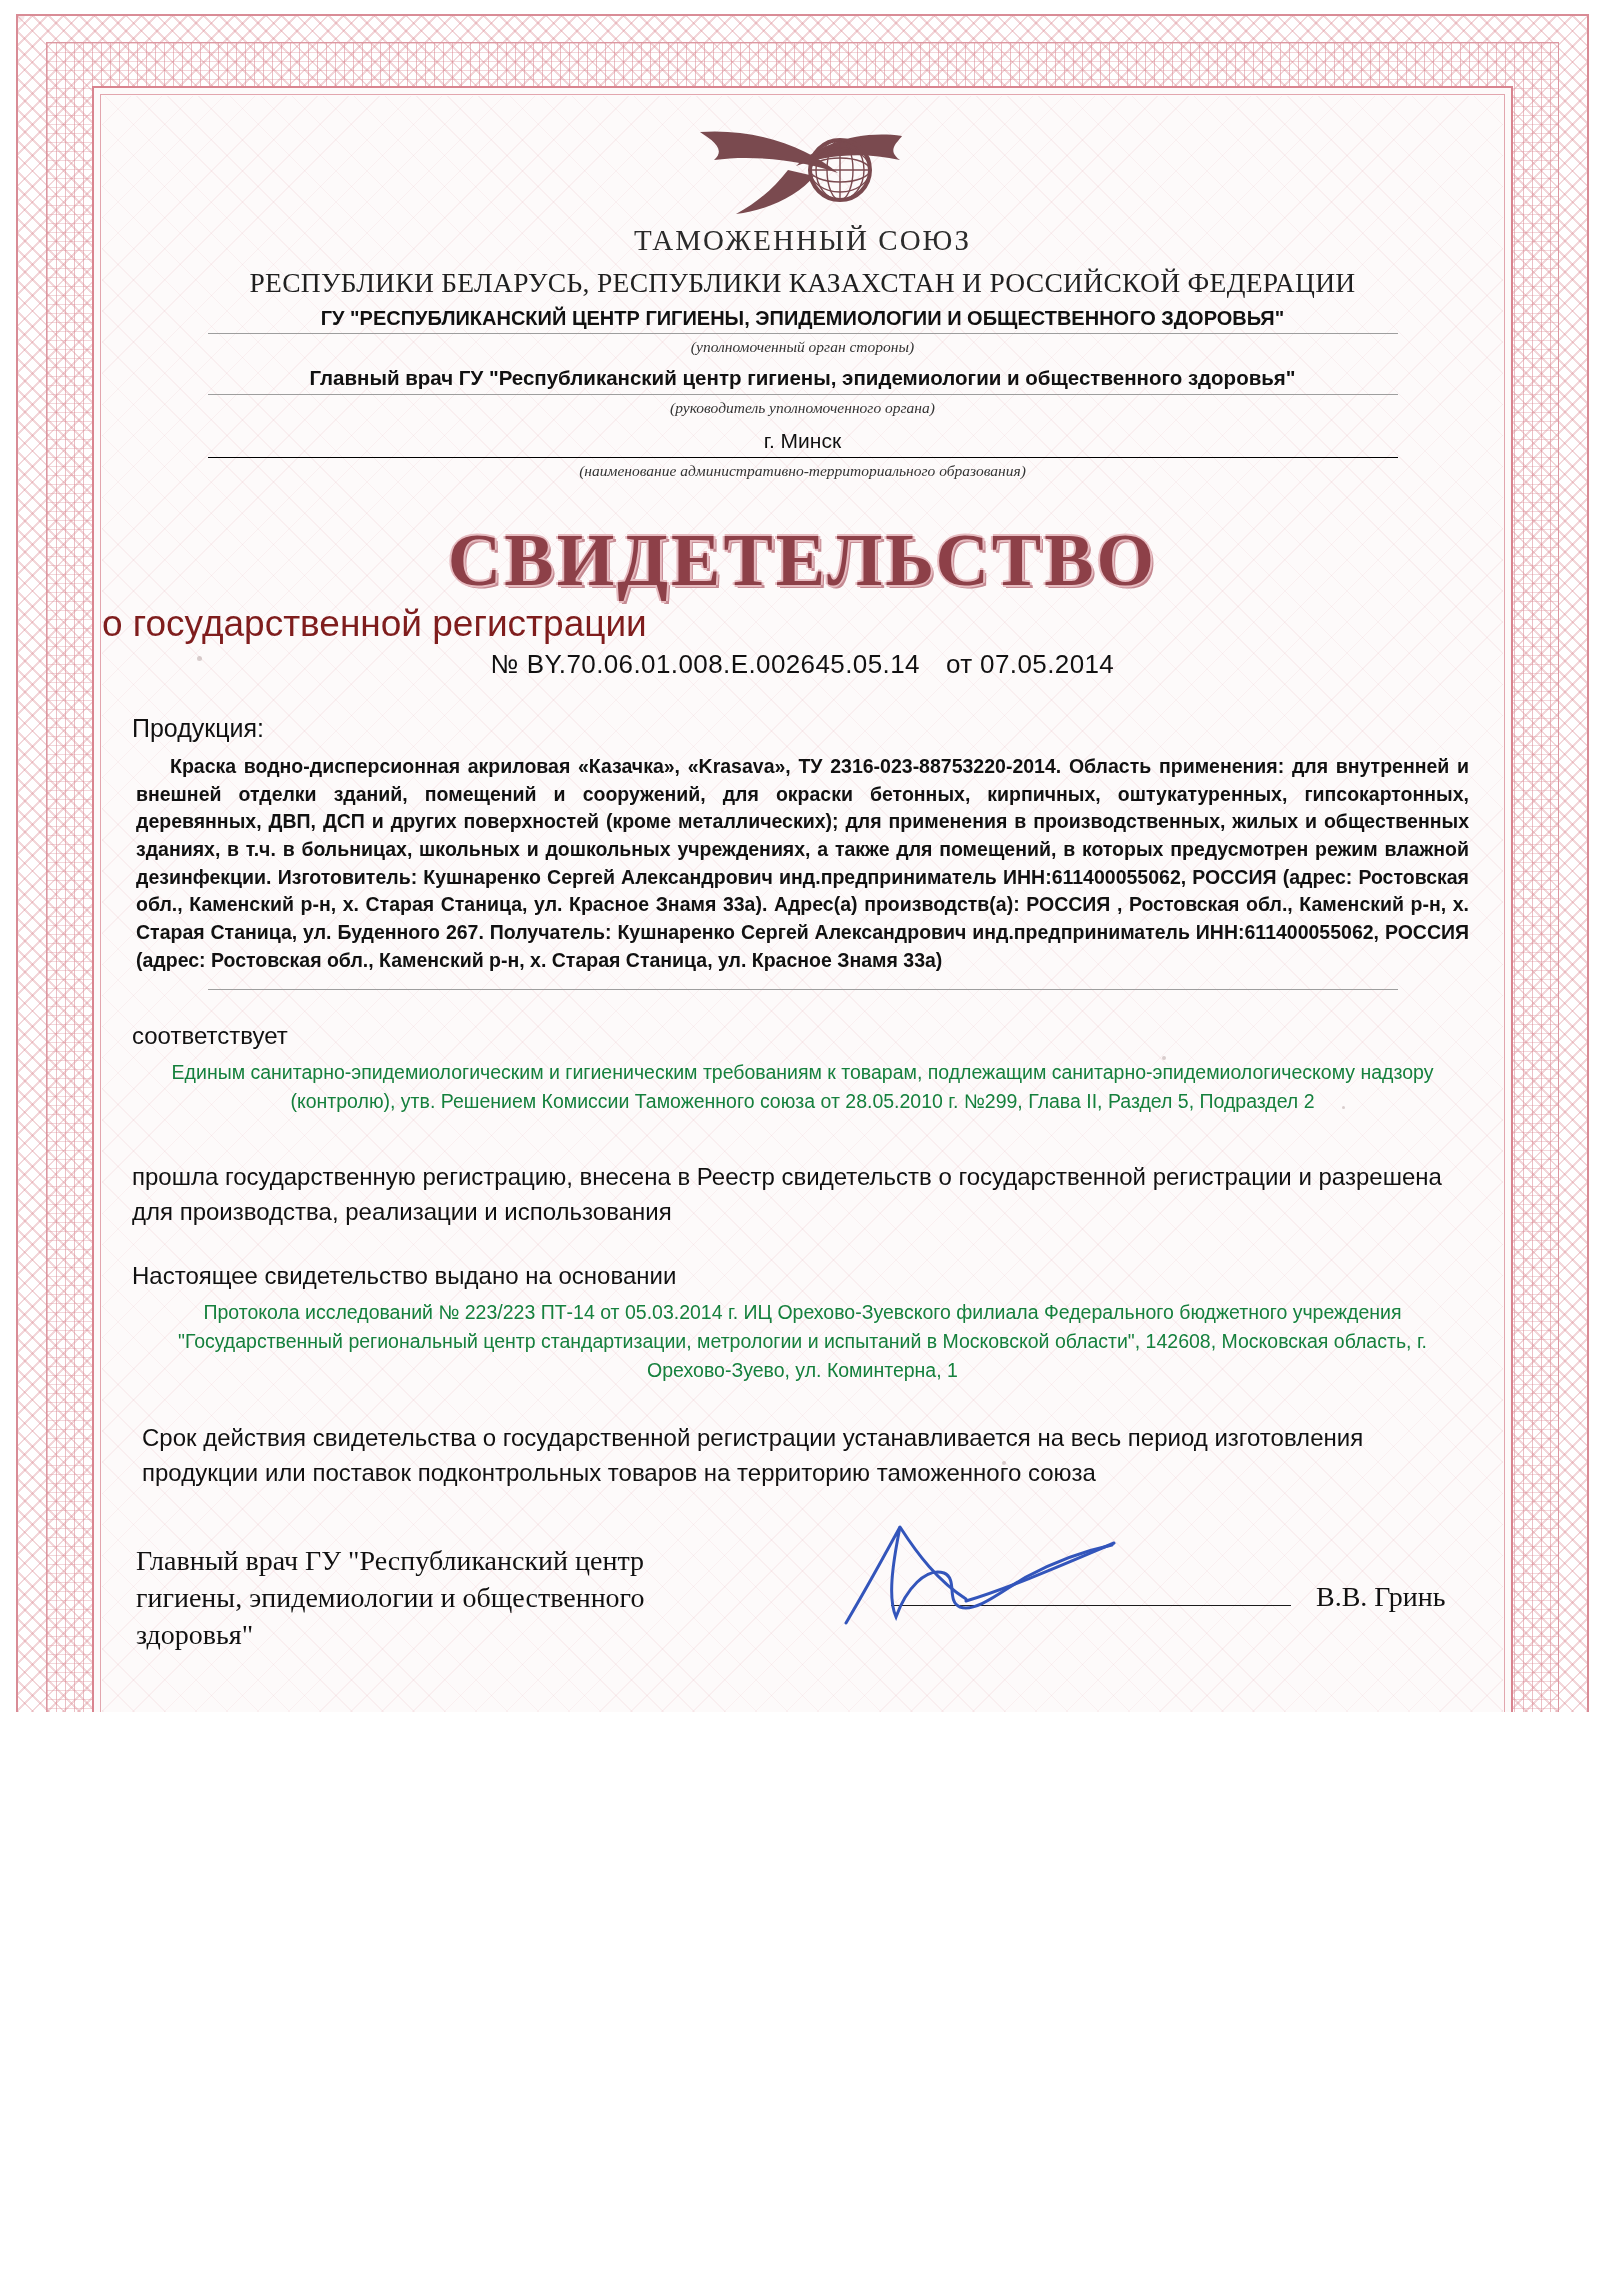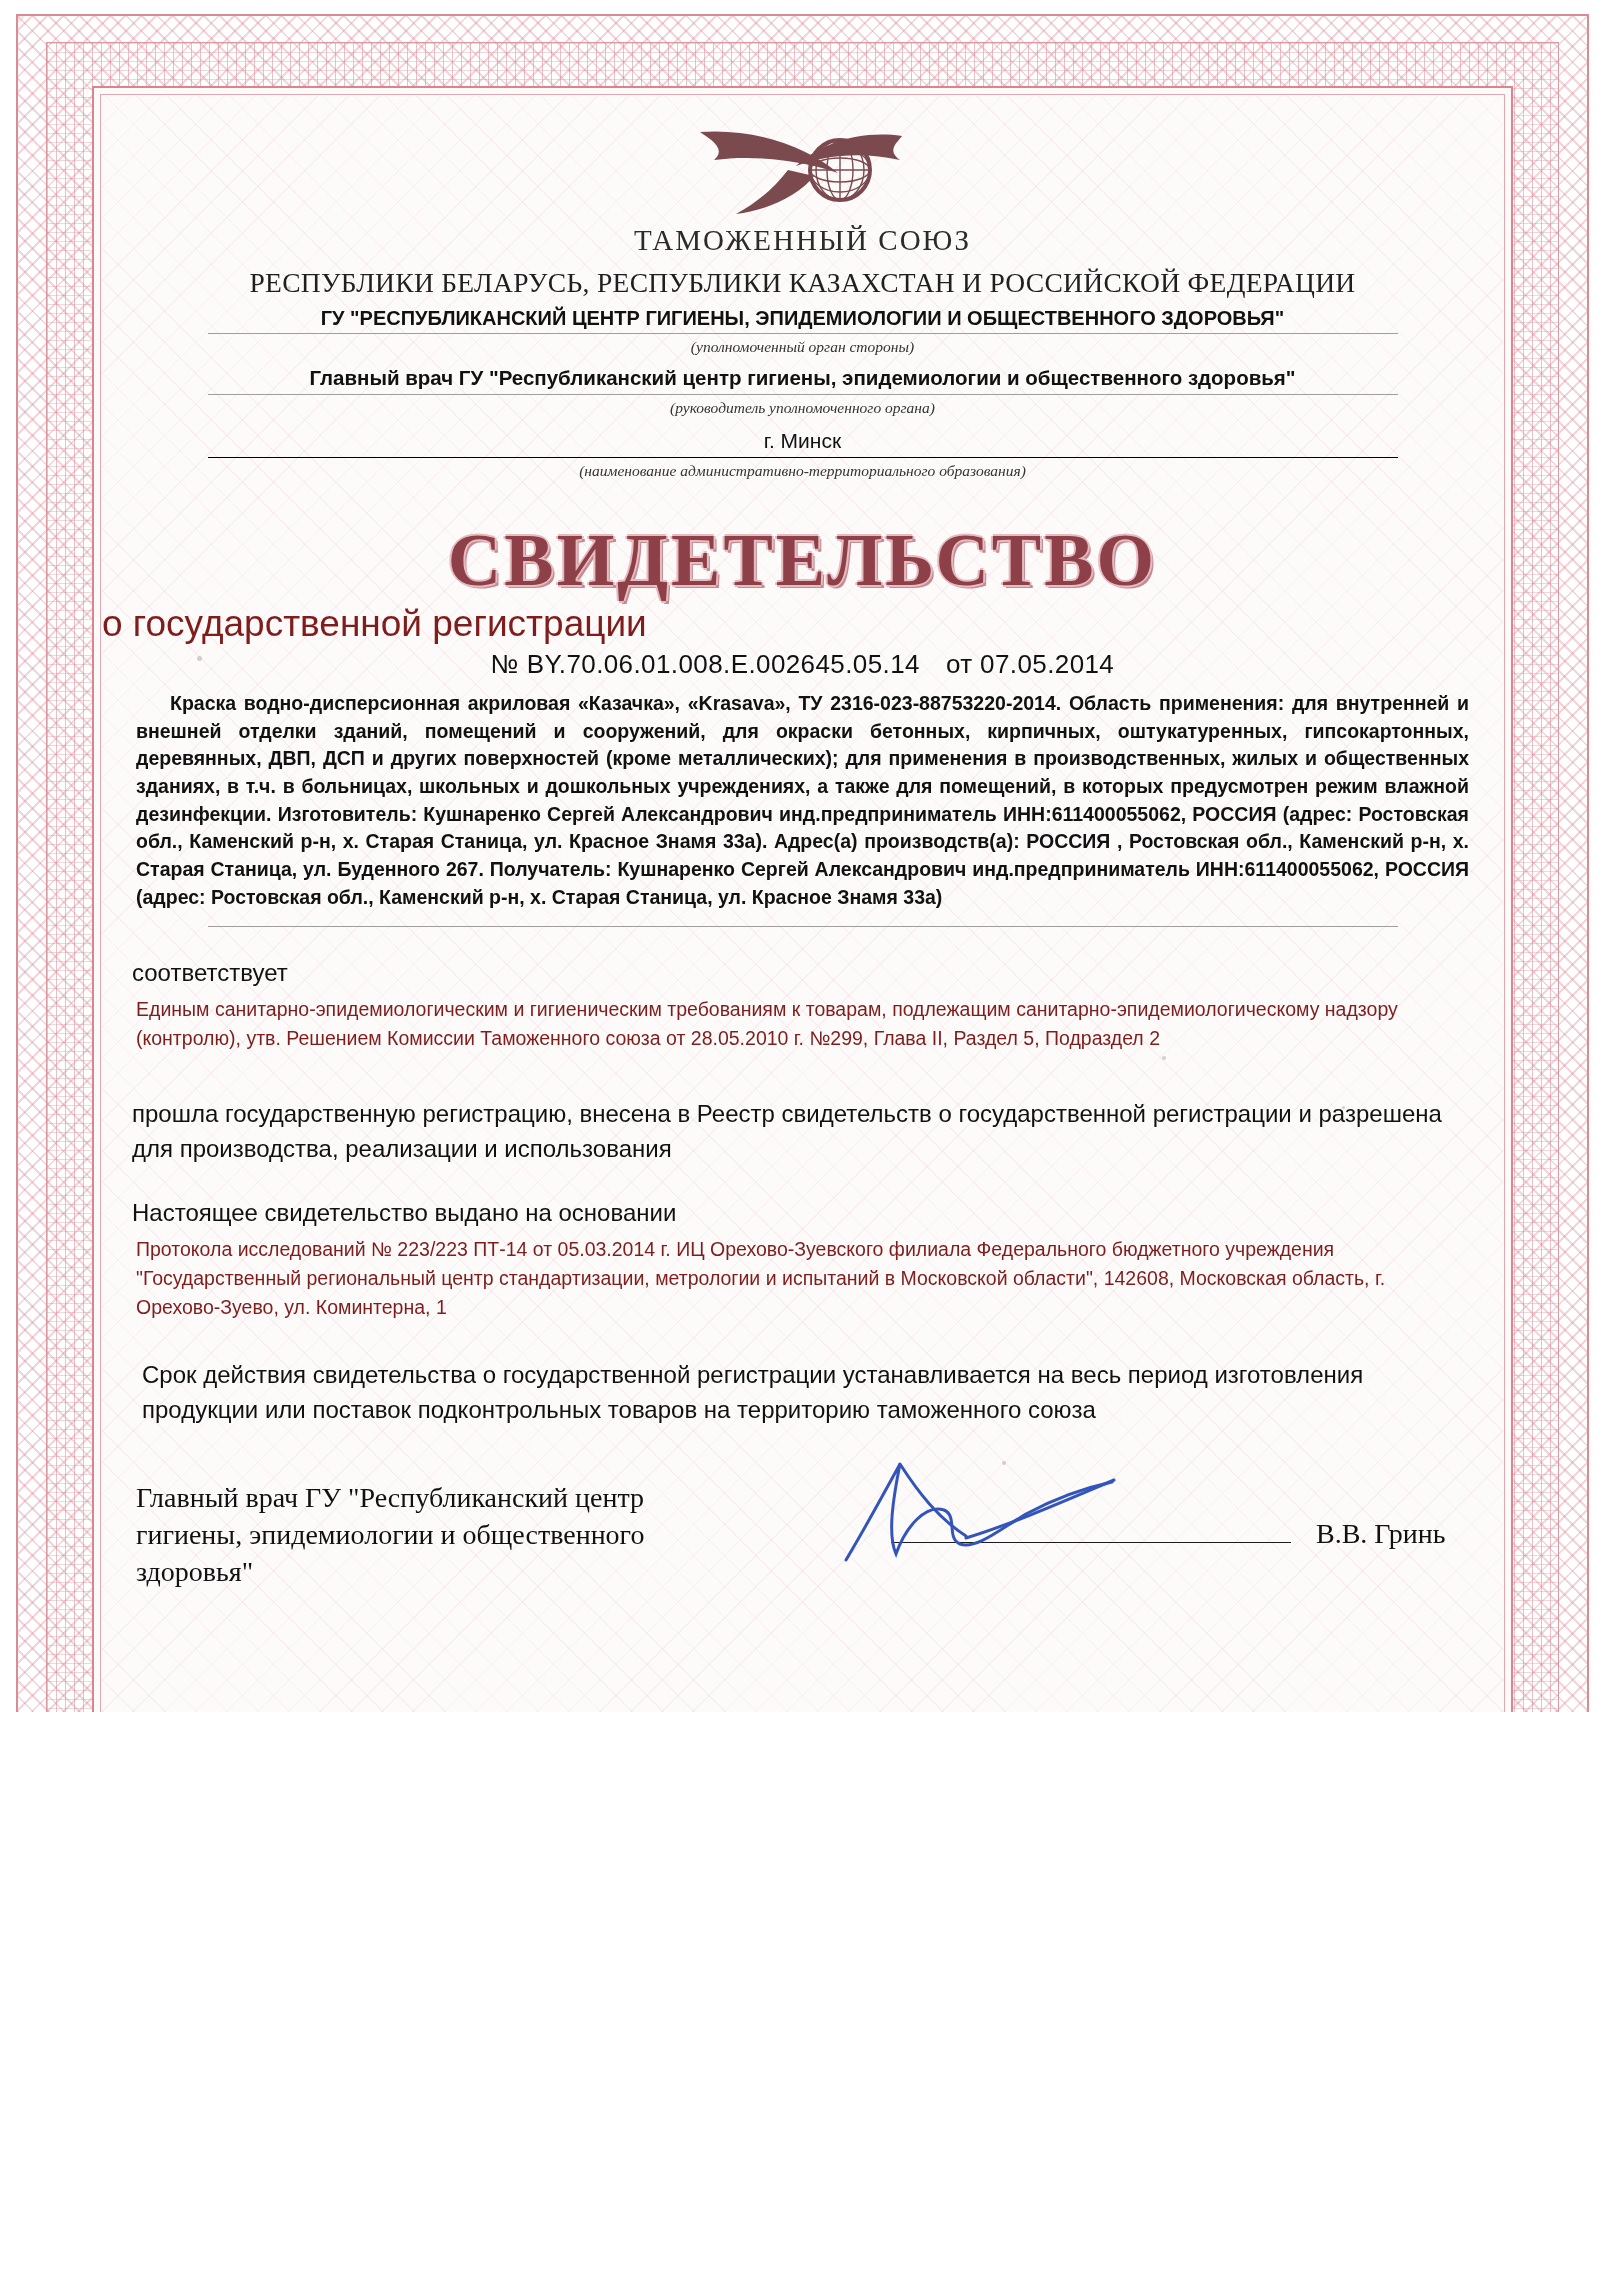--- a/index.html
+++ b/index.html
@@ -201,23 +201,24 @@
     margin-top: 6px;
     padding: 0 60px;
   }
   .lead {
     font-size: 24px;
     color: #111;
     margin: 32px 0 0 30px;
   }
   .body-text {
     font-size: 19.5px;
-    color: #7f1d1d;
+    color: #15803d;
     line-height: 1.5;
     margin: 8px 34px 0 34px;
+    text-align: center;
   }
   .big-text {
     font-size: 24px;
     color: #111;
     line-height: 1.45;
     margin: 44px 34px 0 30px;
   }
   .big-text2 {
     font-size: 24px;
     color: #111;
@@ -343,20 +344,21 @@
     <div class="caption">(руководитель уполномоченного органа)</div>
     <div class="city-line">г. Минск</div>
     <div class="caption">(наименование административно-территориального образования)</div>
 
     <div class="title">СВИДЕТЕЛЬСТВО</div>
     <div class="subtitle">о государственной регистрации</div>
     <div class="regnum">
       <span>№ BY.70.06.01.008.Е.002645.05.14</span><span class="gap"></span><span>от 07.05.2014</span>
     </div>
 
+    <div class="sect-label">Продукция:</div>
     <div class="para indent">Краска водно-дисперсионная акриловая «Казачка», «Krasava», ТУ 2316-023-88753220-2014. Область применения: для внутренней и внешней отделки зданий, помещений и сооружений, для окраски бетонных, кирпичных, оштукатуренных, гипсокартонных, деревянных, ДВП, ДСП и других поверхностей (кроме металлических); для применения в производственных, жилых и общественных зданиях, в т.ч. в больницах, школьных и дошкольных учреждениях, а также для помещений, в которых предусмотрен режим влажной дезинфекции. Изготовитель: Кушнаренко Сергей Александрович инд.предприниматель ИНН:611400055062, РОССИЯ (адрес: Ростовская обл., Каменский р-н, х. Старая Станица, ул. Красное Знамя 33а). Адрес(а) производств(а): РОССИЯ , Ростовская обл., Каменский р-н, х. Старая Станица, ул. Буденного 267. Получатель: Кушнаренко Сергей Александрович инд.предприниматель ИНН:611400055062, РОССИЯ (адрес: Ростовская обл., Каменский р-н, х. Старая Станица, ул. Красное Знамя 33а)</div>
     <div class="rule"></div>
 
     <div class="lead">соответствует</div>
     <div class="body-text">Единым санитарно-эпидемиологическим и гигиеническим требованиям к товарам, подлежащим санитарно-эпидемиологическому надзору (контролю), утв. Решением Комиссии Таможенного союза от 28.05.2010 г. №299, Глава II, Раздел 5, Подраздел 2</div>
 
     <div class="big-text">прошла государственную регистрацию, внесена в Реестр свидетельств о государственной регистрации и разрешена для производства, реализации и использования</div>
 
     <div class="lead">Настоящее свидетельство выдано на основании</div>
     <div class="body-text">Протокола исследований № 223/223 ПТ-14 от 05.03.2014 г. ИЦ Орехово-Зуевского филиала Федерального бюджетного учреждения "Государственный региональный центр стандартизации, метрологии и испытаний в Московской области", 142608, Московская область, г. Орехово-Зуево, ул. Коминтерна, 1</div>

